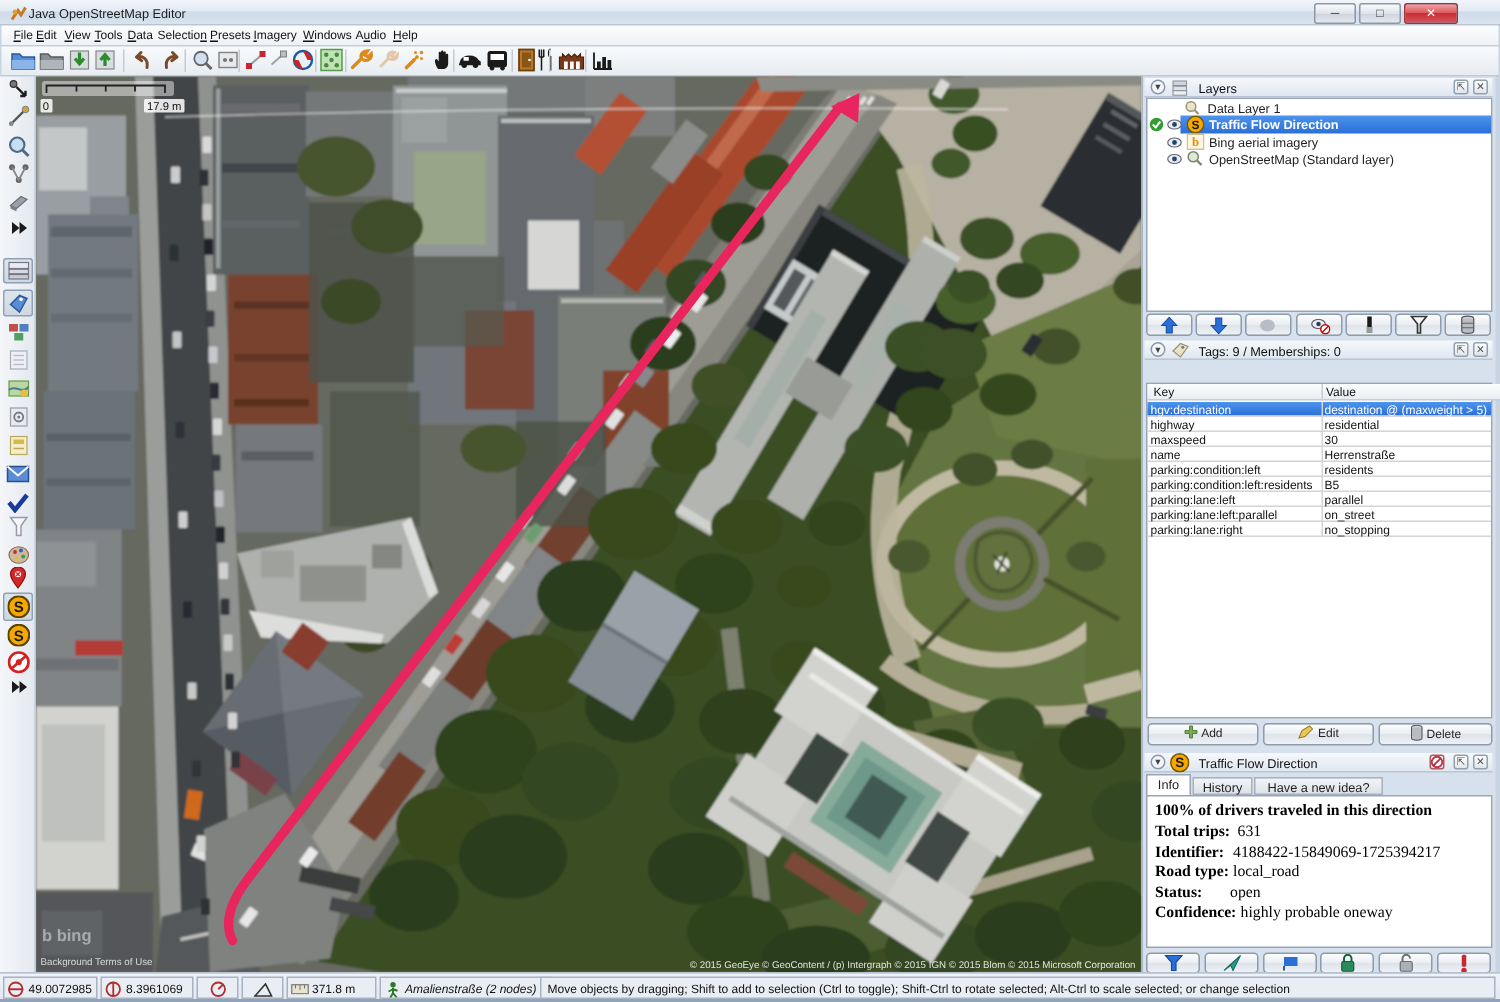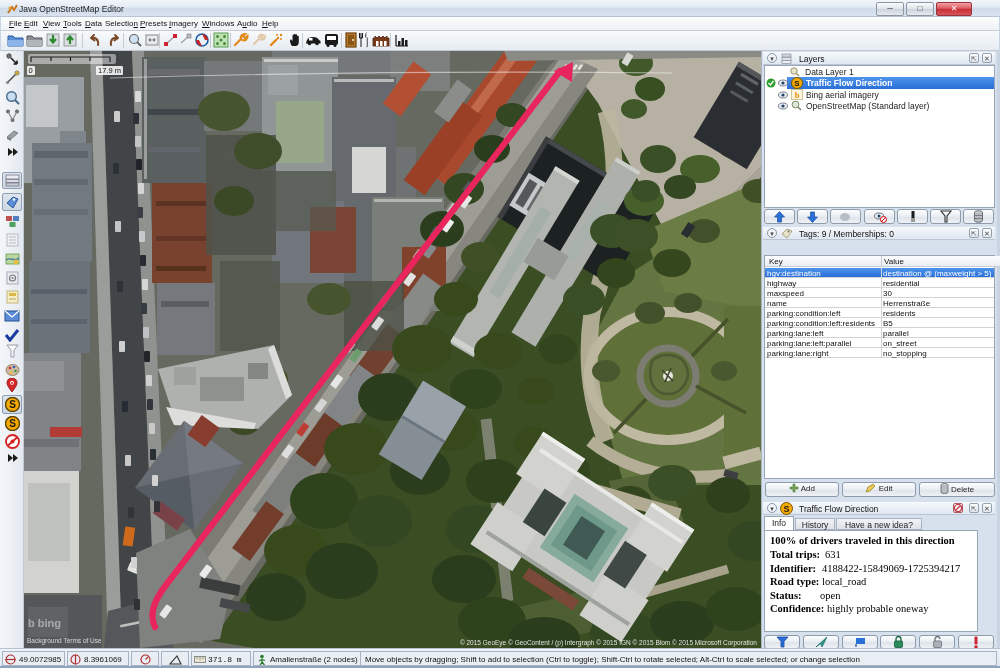--- a/index.html
+++ b/index.html
@@ -780,21 +780,21 @@
           <line x1="1.5" y1="6.5" x2="6.5" y2="1.5" stroke="#c03040" stroke-width="1.2"></line>
         </svg></span>
 <span class="phbtn" style="left:206px;top:1px">⇱</span>
       <span class="phbtn" style="left:219px;top:1px">✕</span>
 </div>
 <div class="abs" style="left:2px;top:465px;width:231px;height:14px;font-size:8.5px;color:#222">
       <span class="abs" style="left:0;top:0;width:30px;height:14px;background:#fff;border:1px solid #98a5b5;border-bottom:none;text-align:center;padding-top:1px">Info</span>
       <span class="abs" style="left:31px;top:2px;width:40px;height:12px;background:linear-gradient(#f2f4f7,#dde2e9);border:1px solid #a8b2c0;text-align:center;padding-top:1px">History</span>
       <span class="abs" style="left:72px;top:2px;width:86px;height:12px;background:linear-gradient(#f2f4f7,#dde2e9);border:1px solid #a8b2c0;text-align:center;padding-top:1px">Have a new idea?</span>
     </div>
-<div class="abs" style="left:2px;top:479px;width:214px;height:102px;background:#fff;border:1px solid #98a5b5;font-family:'Liberation Serif', serif;font-size:10.5px;color:#000">
+<div class="abs" style="left:2px;top:479px;width:231px;height:102px;background:#fff;border:1px solid #98a5b5;font-family:'Liberation Serif', serif;font-size:10.5px;color:#000">
 <div class="abs" style="left:5px;top:4px;font-weight:bold">100% of drivers traveled in this direction</div>
 <div class="abs" style="left:5px;top:18px"><b>Total trips:</b></div>
       <div class="abs" style="left:60px;top:18px">631</div>
 <div class="abs" style="left:5px;top:32px"><b>Identifier:</b></div>
       <div class="abs" style="left:57px;top:32px">4188422-15849069-1725394217</div>
 <div class="abs" style="left:5px;top:45px"><b>Road type:</b></div>
       <div class="abs" style="left:57px;top:45px">local_road</div>
 <div class="abs" style="left:5px;top:59px"><b>Status:</b></div>
       <div class="abs" style="left:55px;top:59px">open</div>
 <div class="abs" style="left:5px;top:72px"><b>Confidence:</b></div>
@@ -849,25 +849,25 @@
       <svg class="abs" style="left:8px;top:2px" width="11" height="11">
         <circle cx="5.5" cy="5.5" r="4.5" fill="none" stroke="#b03030" stroke-width="1.2"></circle>
         <line x1="5.5" y1="5.5" x2="8.5" y2="2.5" stroke="#b03030" stroke-width="1.2"></line>
       </svg>
     </div>
     <div class="sbox" style="left:161px;width:28px;">
       <svg class="abs" style="left:7px;top:3px" width="13" height="10">
         <path d="M1 9 L12 9 L8 1 Z" fill="none" stroke="#333" stroke-width="1.1"></path>
       </svg>
     </div>
-    <div class="sbox" style="left:191px;width:60px;font-family:Liberation Mono, monospace;">371.8 m<svg class="abs" style="left:2px;top:4px" width="12" height="7">
+    <div class="sbox" style="left:191px;width:60px;">371.8 m<svg class="abs" style="left:2px;top:4px" width="12" height="7">
         <rect x="0.5" y="0.5" width="11" height="6" fill="#e8e4d0" stroke="#777" stroke-width="0.8"></rect>
         <line x1="3" y1="0.5" x2="3" y2="3" stroke="#777" stroke-width="0.7"></line>
         <line x1="6" y1="0.5" x2="6" y2="4" stroke="#777" stroke-width="0.7"></line>
         <line x1="9" y1="0.5" x2="9" y2="3" stroke="#777" stroke-width="0.7"></line>
       </svg></div>
-    <div class="sbox" style="left:253px;width:115px;">Amalienstraße (2 nodes)<svg class="abs" style="left:3px;top:2px" width="10" height="12">
+    <div class="sbox" style="left:253px;width:115px;font-style:italic;">Amalienstraße (2 nodes)<svg class="abs" style="left:3px;top:2px" width="10" height="12">
         <circle cx="5" cy="2.5" r="1.8" fill="#2a7a2a"></circle>
         <path d="M5 4.5 L5 8 M5 5.5 L2 7 M5 5.5 L8 6.5 M5 8 L3 11.5 M5 8 L7.5 11" stroke="#2a7a2a" stroke-width="1.3" fill="none"></path>
       </svg></div>
     <div class="sbox" style="left:360px;width:637px;padding-left:4px;">Move objects by dragging; Shift to add to selection (Ctrl to toggle); Shift-Ctrl to rotate selected; Alt-Ctrl to scale selected; or change selection</div>
   </div>
 <div class="abs" style="left:0;top:666px;width:1000px;height:2px;background:#8fa3bb"></div>
 
 </body></html>

